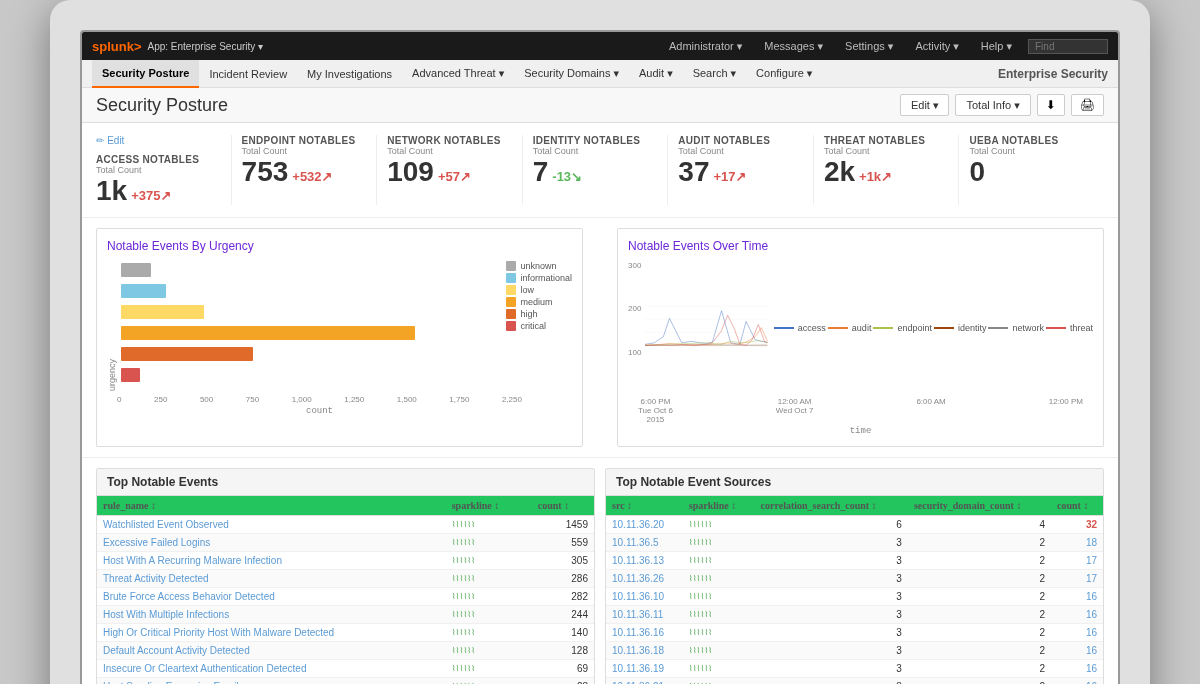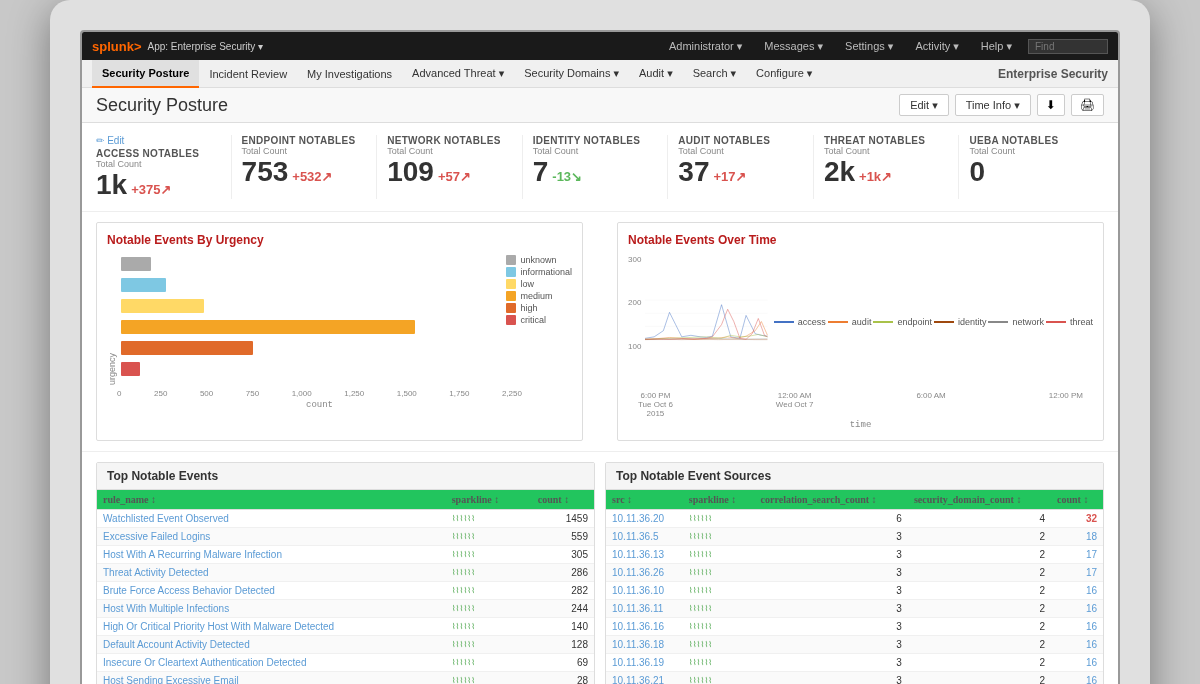--- a/index.html
+++ b/index.html
@@ -142,21 +142,21 @@
       border-right: 1px solid #eee;
     }
     .stat-block:first-child { padding-left: 0; }
     .stat-block:last-child { border-right: none; }
     .stat-edit-link {
       color: #5b9bd5;
       font-size: 10px;
       display: flex;
       align-items: center;
       gap: 3px;
-      margin-bottom: 2px;
+      margin-bottom: 8px;
     }
     .stat-label {
       font-size: 10px;
       font-weight: bold;
       color: #555;
       text-transform: uppercase;
       letter-spacing: 0.3px;
     }
     .stat-sublabel {
       font-size: 9px;
@@ -193,22 +193,22 @@
     .chart-panel {
       flex: 1;
       border: 1px solid #ddd;
       padding: 10px;
       margin-right: 10px;
       border-radius: 2px;
     }
     .chart-panel:last-child { margin-right: 0; margin-left: 24px; }
     .chart-title {
       font-size: 12px;
-      font-weight: bold;
-      color: #b91c1c;
+      font-weight: normal;
+      color: #6d28d9;
       margin-bottom: 8px;
     }
     .bar-chart-y-label {
       writing-mode: vertical-rl;
       transform: rotate(180deg);
       font-size: 9px;
       color: #888;
       margin-right: 4px;
       height: 100%;
       display: flex;
@@ -352,21 +352,21 @@
       <div class="sec-nav-item">Audit ▾</div>
       <div class="sec-nav-item">Search ▾</div>
       <div class="sec-nav-item">Configure ▾</div>
       <div class="sec-nav-right">Enterprise Security</div>
     </div>
 
     <div class="page-header">
       <h1 class="page-title">Security Posture</h1>
       <div class="header-buttons">
         <button class="btn">Edit ▾</button>
-        <button class="btn">Time Info ▾</button>
+        <button class="btn">Total Info ▾</button>
         <button class="btn-icon">⬇</button>
         <button class="btn-icon">🖨</button>
       </div>
     </div>
 
     <div class="notable-stats">
 
       <div class="stat-block">
         <div class="stat-edit-link">✏ Edit</div>
         <div class="stat-label">ACCESS NOTABLES</div>

